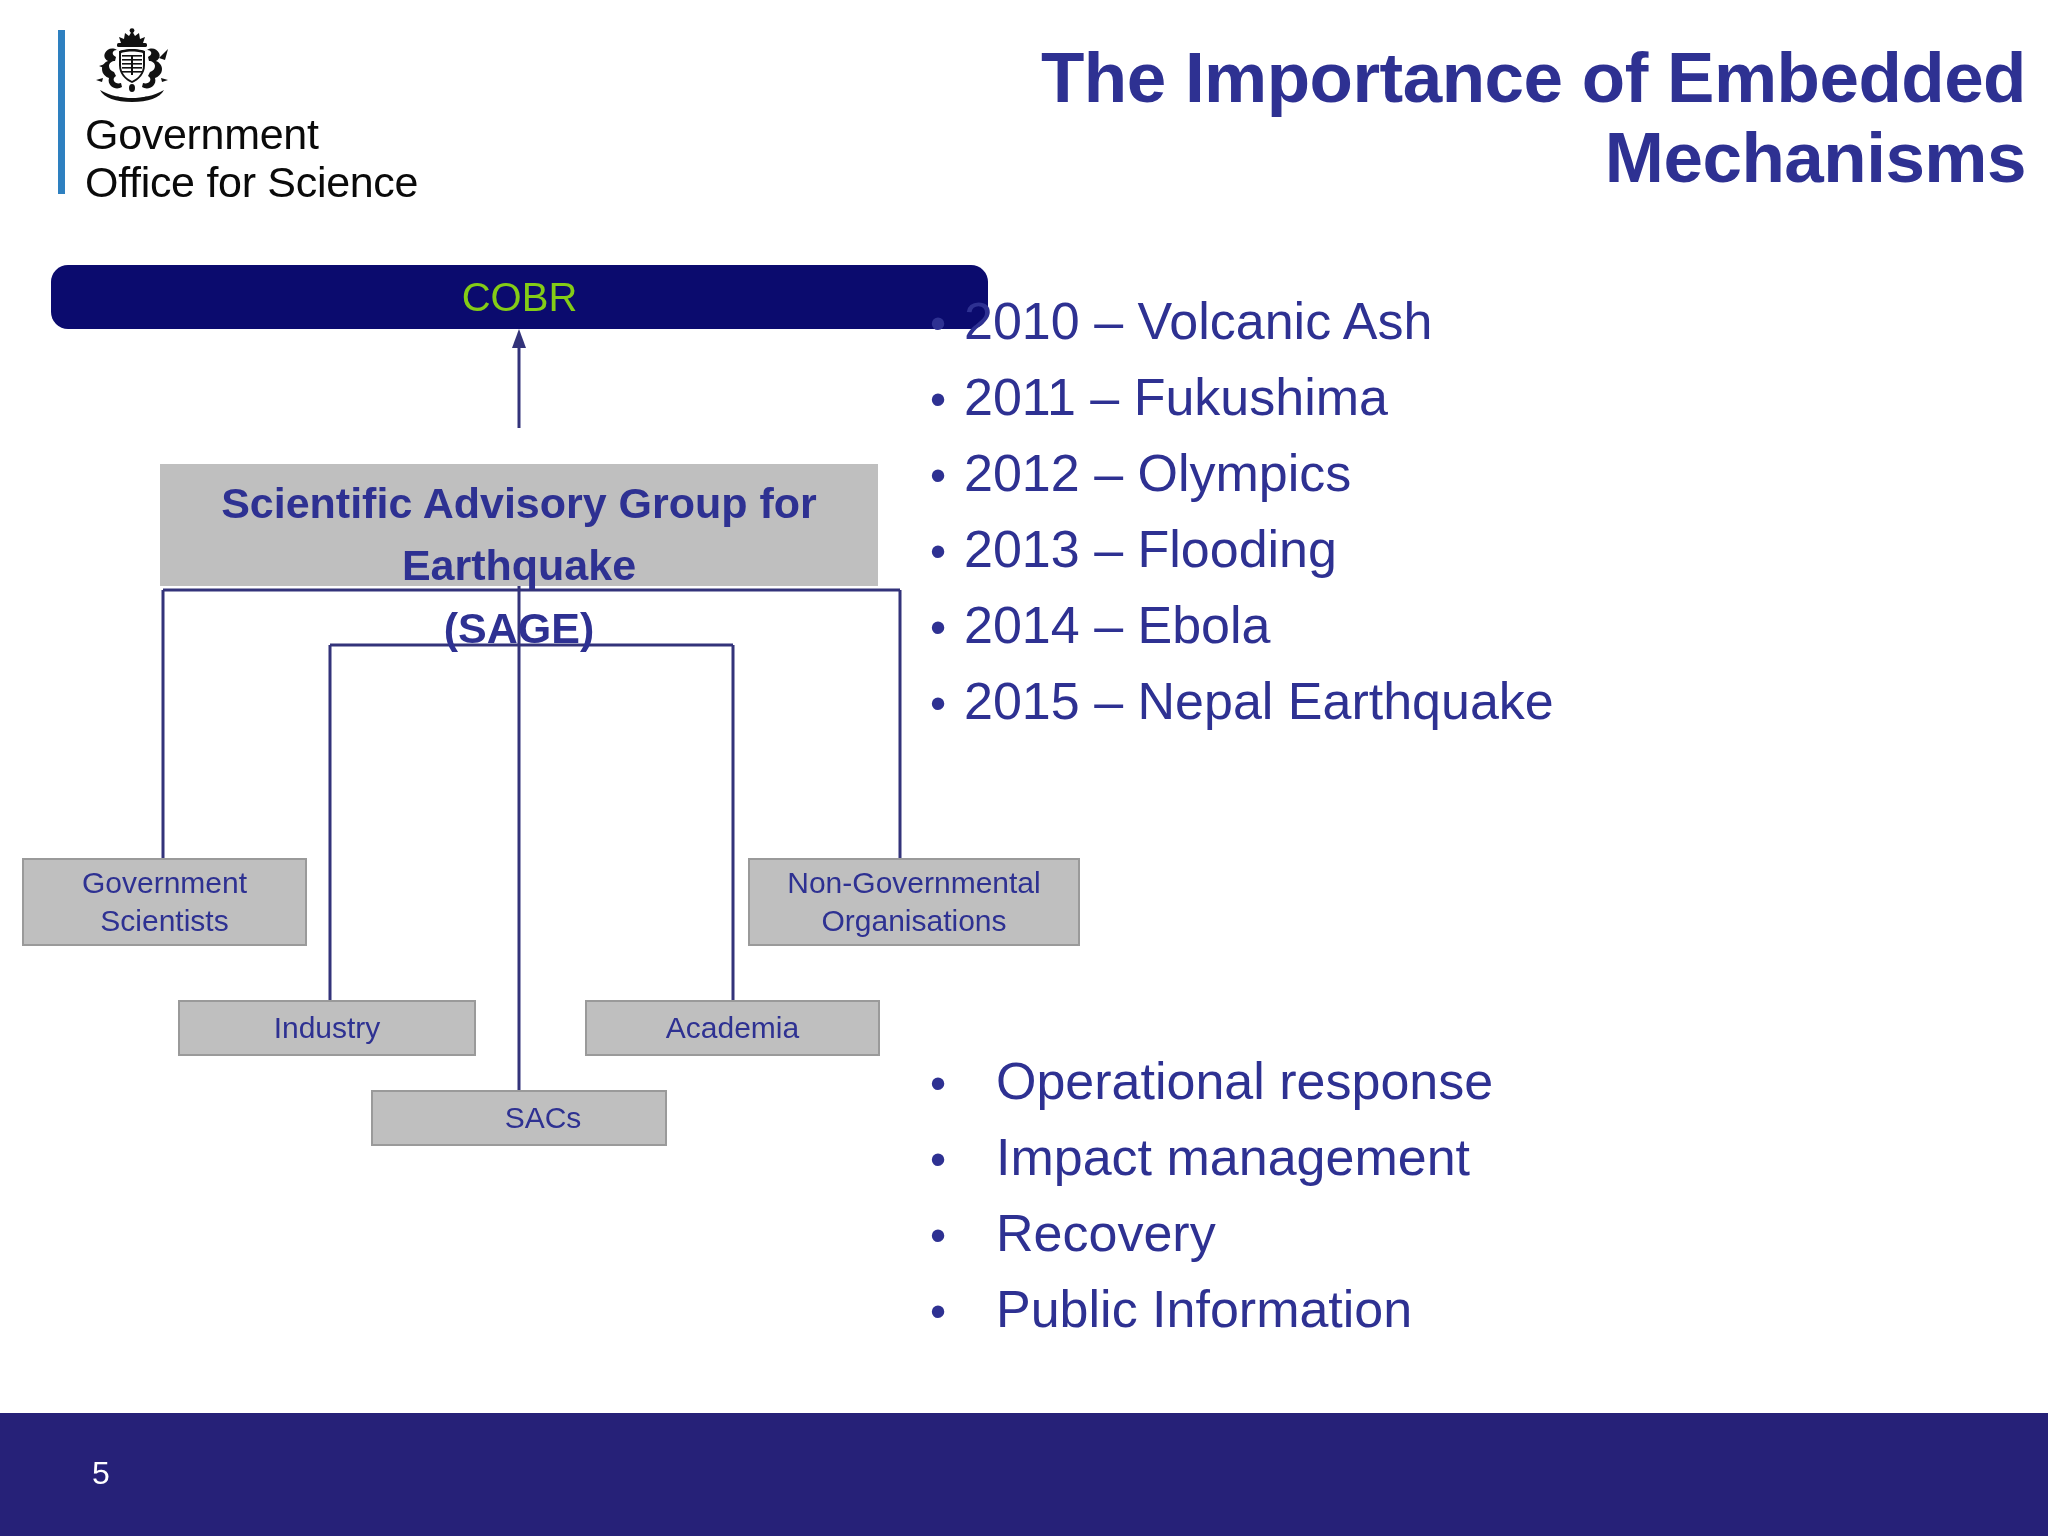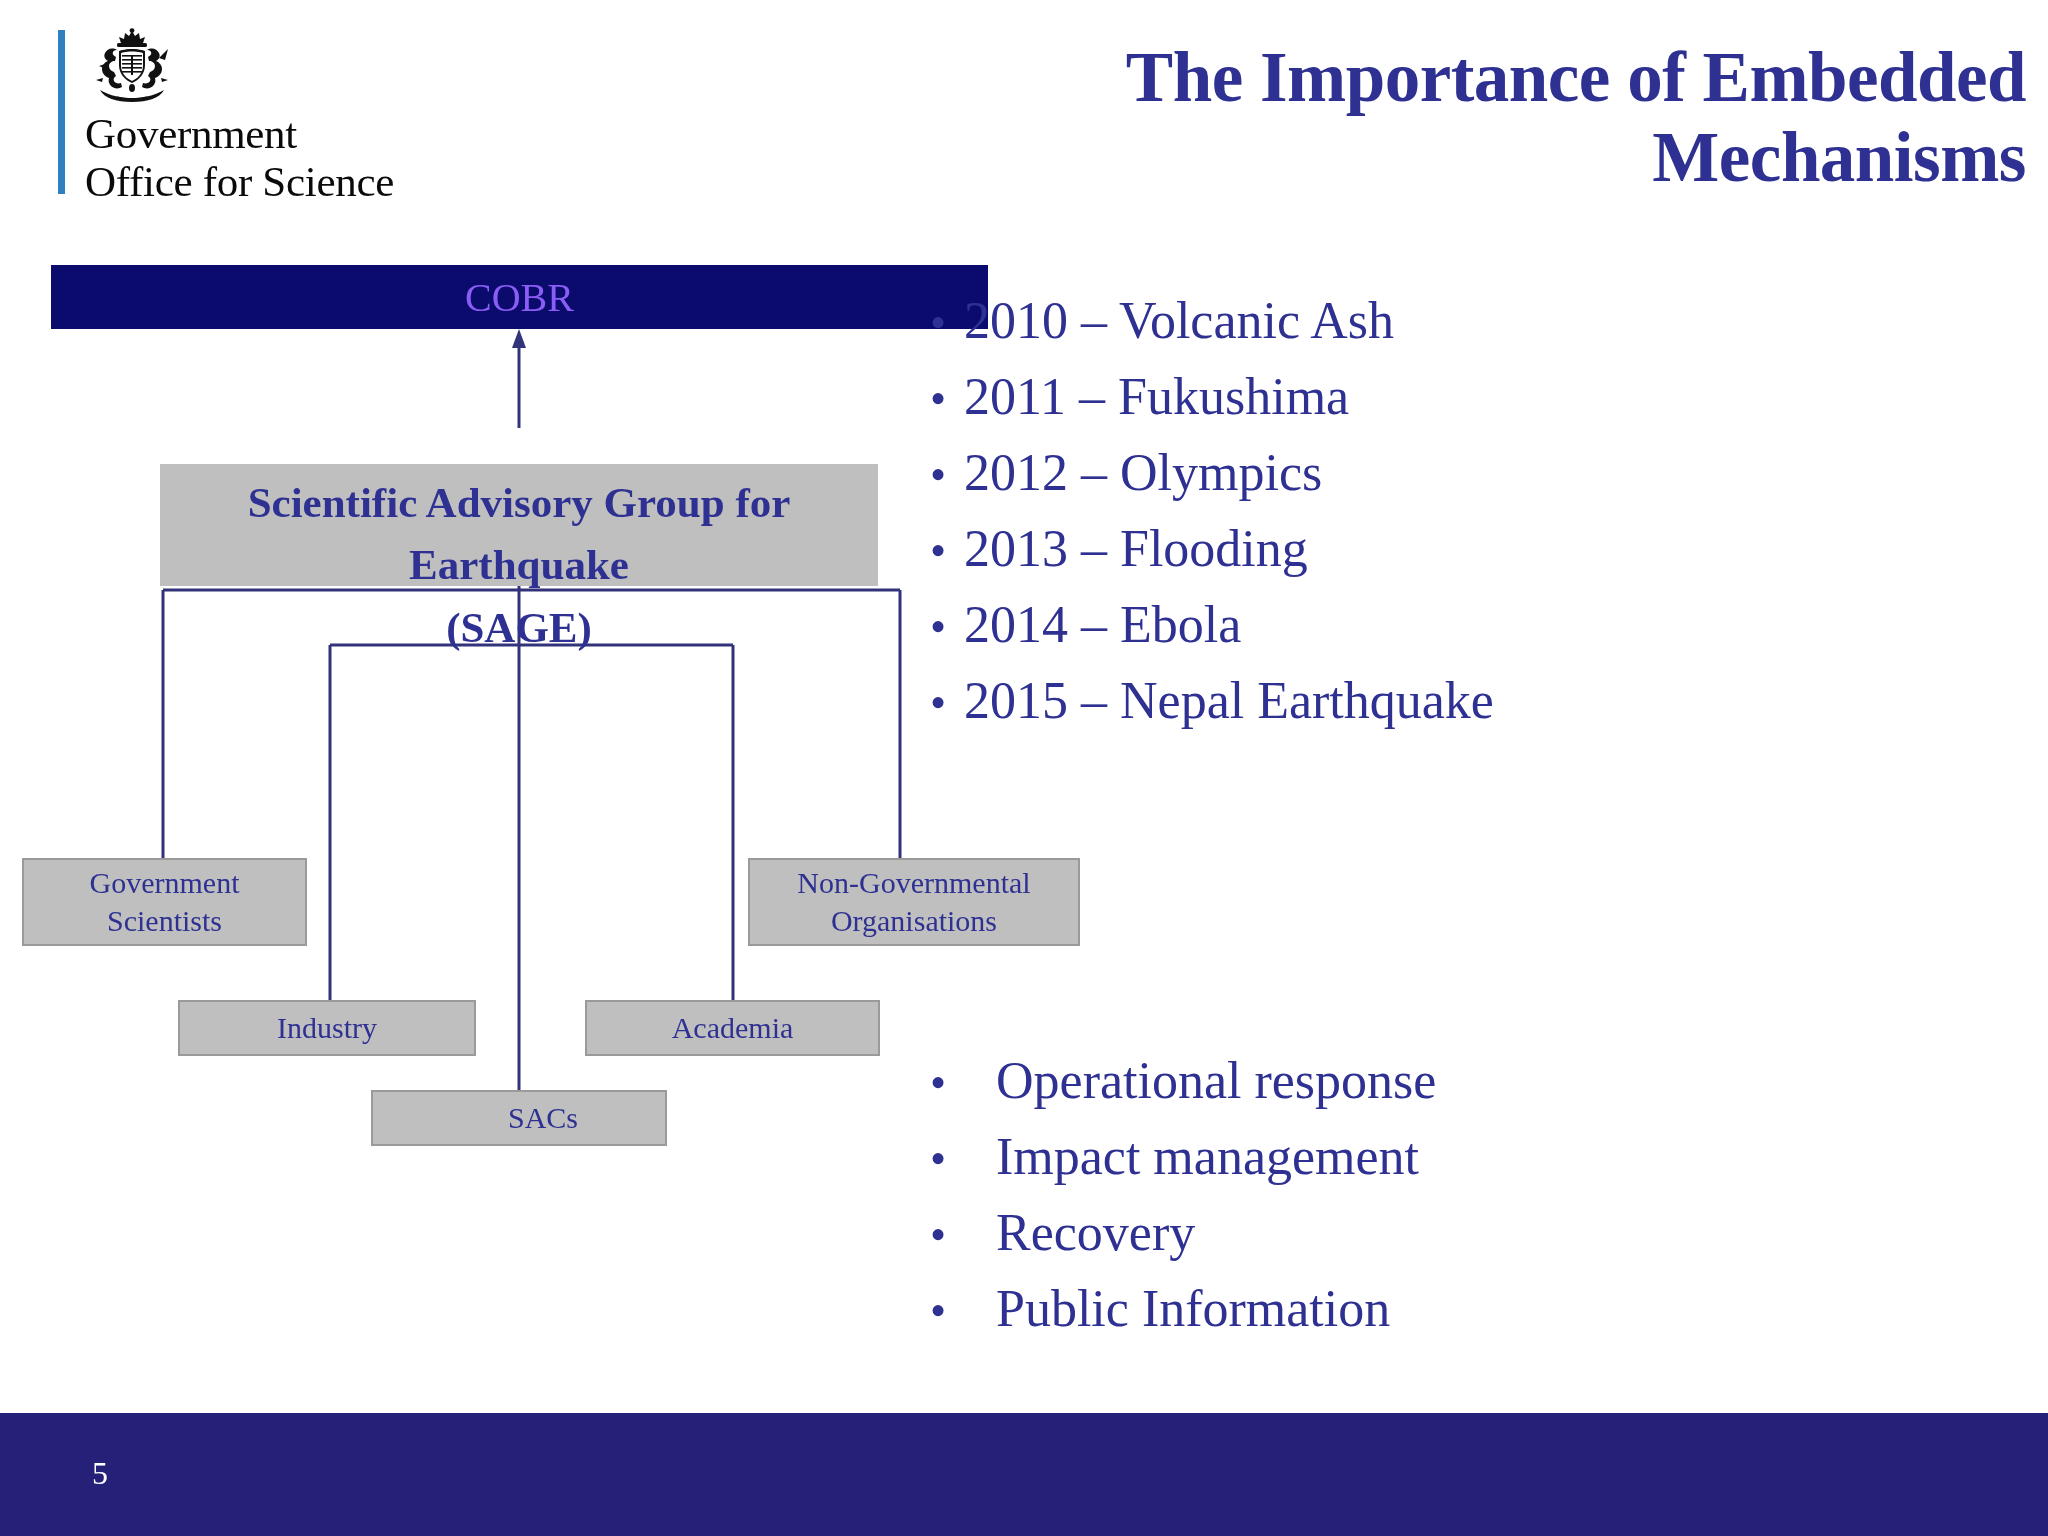--- a/index.html
+++ b/index.html
@@ -9,21 +9,20 @@
   }
   body {
     font-family: "Liberation Sans", sans-serif;
   }
   #slide {
     position: relative;
     width: 2048px;
     height: 1536px;
     background: #ffffff;
     overflow: hidden;
-    font-family: Liberation Serif, serif;
   }
 
   
   #logo {
     position: absolute;
     left: 58px;
     top: 28px;
     width: 460px;
     height: 160px;
   }
@@ -68,25 +67,26 @@
   }
 
   
   #cobr {
     position: absolute;
     left: 51px;
     top: 265px;
     width: 937px;
     height: 64px;
     background: #0b0b6e;
-    color: #8b5cf6;
+    color: #84cc16;
     font-size: 40px;
     display: flex;
     align-items: center;
     justify-content: center;
+    border-radius: 17px;
   }
 
   
   #sage {
     position: absolute;
     left: 160px;
     top: 428px;
     width: 718px;
     height: 122px;
     background: #bfbfbf;

